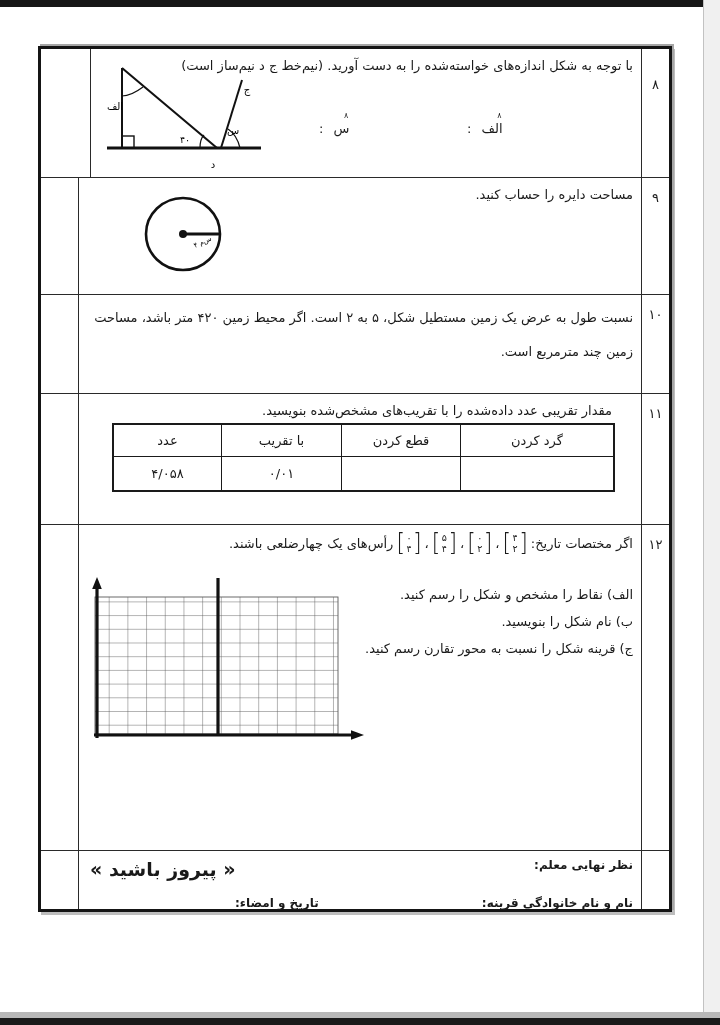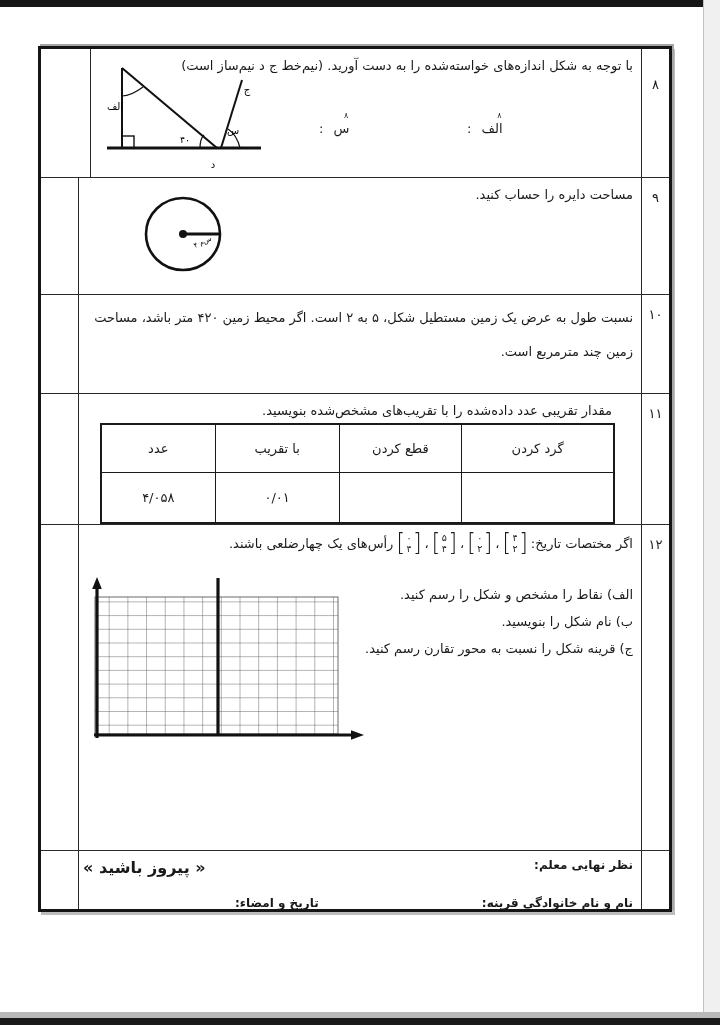--- a/index.html
+++ b/index.html
@@ -36,21 +36,21 @@
   .angle-answer .letter-wrap{position:relative;display:inline-block;margin-left:6px;}
   .angle-answer .hat{position:absolute;top:-10px;right:1px;font-size:8px;}
   .aa-sin{left:228px;}
   .aa-alef{left:376px;}
 
   
   .q9-svg{position:absolute;left:62px;top:16px;direction:ltr;}
 
   
   .approx-table{position:absolute;right:5px;top:29px;border-collapse:collapse;direction:ltr;}
-  .approx-table td,.approx-table th{border:1px solid #1a1a1a;font-size:13px;font-weight:normal;text-align:center;padding:8px;}
+  .approx-table td,.approx-table th{border:1px solid #1a1a1a;font-size:13px;font-weight:normal;text-align:center;padding:0;}
   .approx-table{border:2px solid #1a1a1a;}
   .approx-table .hrow td{height:31px;}
   .approx-table .drow td{height:33px;}
   .col-adad{width:107px;}
   .col-taqrib{width:119px;}
   .col-qat{width:118px;}
   .col-gerd{width:152px;}
 
   
   .q12-intro{margin:0;padding:7px 8px 0 8px;font-size:13px;text-align:right;direction:rtl;display:flex;flex-direction:row;justify-content:flex-start;align-items:center;gap:2px;flex-wrap:nowrap;}
@@ -58,21 +58,21 @@
   .vec .bracket{font-size:22px;font-weight:300;transform:scaleY(1.15);line-height:22px;}
   .vec-col{display:inline-flex;flex-direction:column;font-size:9.5px;line-height:11px;text-align:center;min-width:8px;}
   .q12-items{position:absolute;top:56px;right:8px;width:290px;font-size:13px;line-height:27px;text-align:right;direction:rtl;}
   .q12-items div{white-space:nowrap;}
   .q12-svg{position:absolute;left:11px;top:49px;direction:ltr;}
 
   
   .f-label{position:absolute;font-size:12px;font-weight:bold;white-space:nowrap;}
   .f-note{right:8px;top:7px;}
   .f-name{right:8px;top:45px;}
-  .f-bless{left:4px;top:7px;font-size:16px;}
+  .f-bless{left:11px;top:7px;font-size:19px;}
   .f-date{left:156px;top:45px;}
 
   .page-footer{position:absolute;left:0;top:941px;width:720px;text-align:center;font-size:13px;font-weight:bold;direction:rtl;}
 </style>
 </head>
 <body>
 
 <div class="page">
 
   <div class="scan-top"></div>

